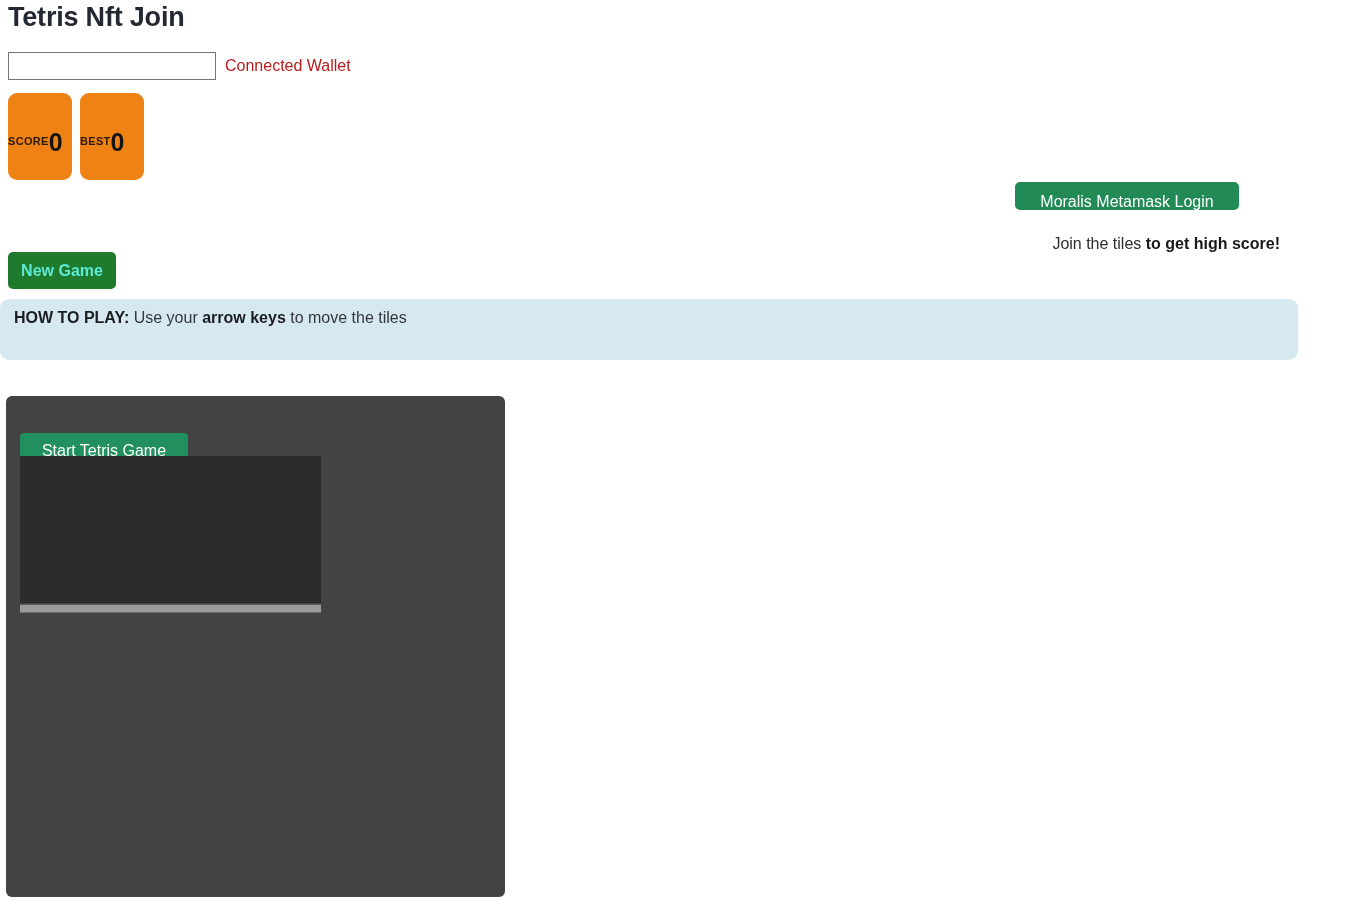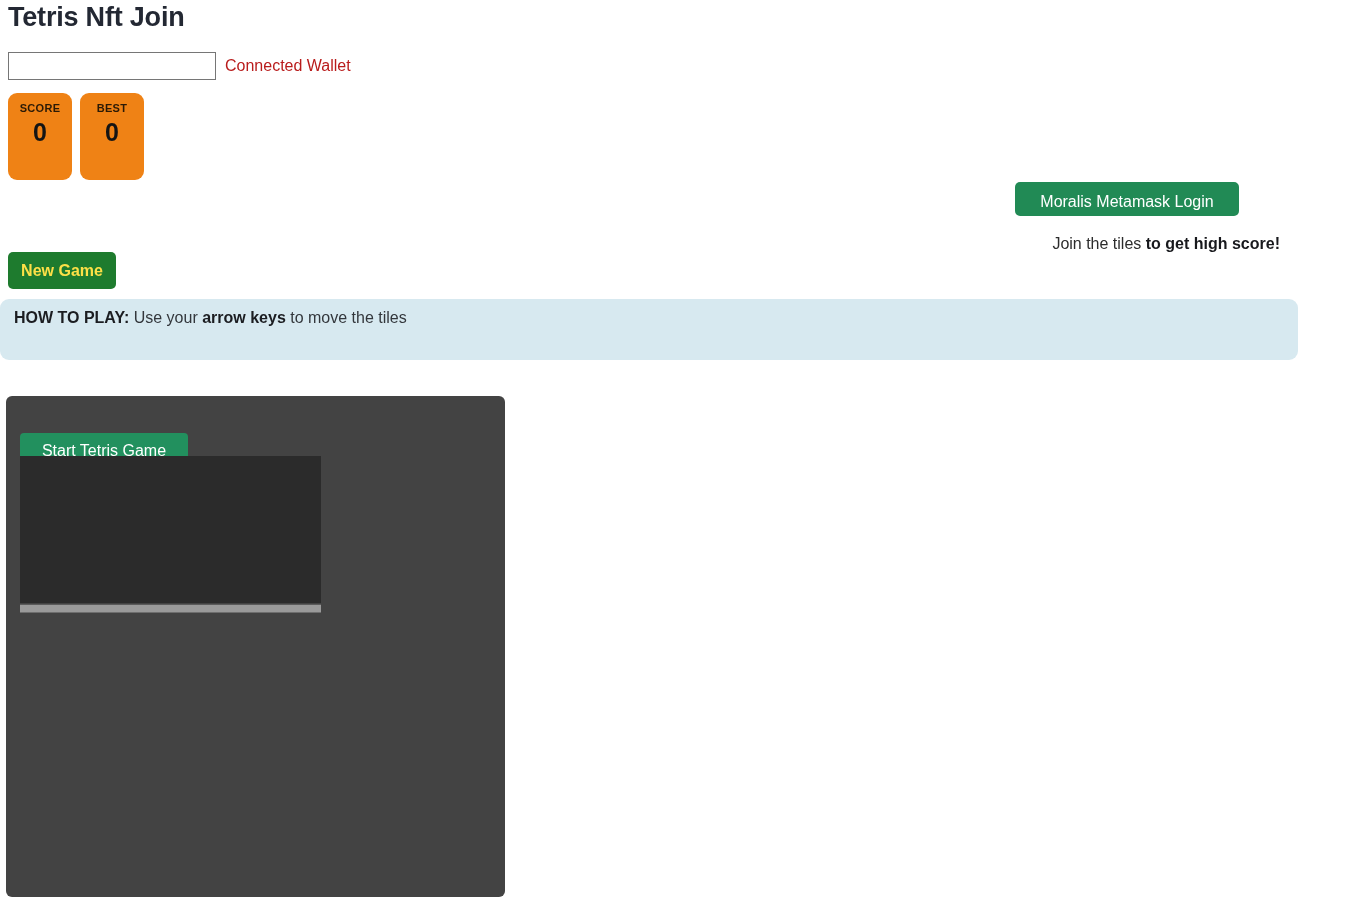--- a/index.html
+++ b/index.html
@@ -65,21 +65,20 @@
     top: 93px;
     display: flex;
     gap: 8px;
   }
   .score-box {
     width: 64px;
     height: 87px;
     background: #ef8215;
     border-radius: 9px;
     display: flex;
-    flex-direction: column;
     align-items: center;
     padding-top: 8px;
     box-sizing: border-box;
   }
   .score-label {
     font-size: 11px;
     font-weight: bold;
     letter-spacing: 0.3px;
     color: #2b1a06;
     line-height: 14px;
@@ -91,21 +90,21 @@
     line-height: 30px;
     margin-top: 2px;
   }
 
   
   .login-button {
     position: absolute;
     left: 1015px;
     top: 182px;
     width: 224px;
-    height: 34px;
+    height: 28px;
     background: #218a55;
     border: none;
     border-radius: 5px;
     color: #ffffff;
     font-family: "Liberation Sans", sans-serif;
     font-size: 16px;
     line-height: 39px;
     text-align: center;
     padding: 0;
     cursor: pointer;
@@ -126,21 +125,21 @@
   
   .new-game-button {
     position: absolute;
     left: 8px;
     top: 252px;
     width: 108px;
     height: 37px;
     background: #1e7b2e;
     border: none;
     border-radius: 5px;
-    color: #fde047;
+    color: #5eead4;
     font-family: "Liberation Sans", sans-serif;
     font-size: 16px;
     font-weight: bold;
     line-height: 37px;
     text-align: center;
     padding: 0;
     cursor: pointer;
   }
 
   

